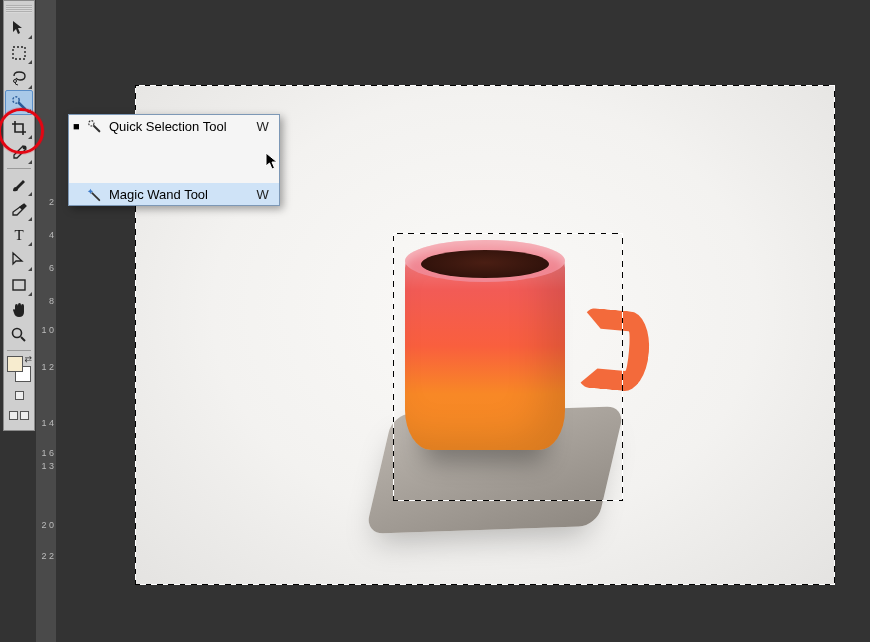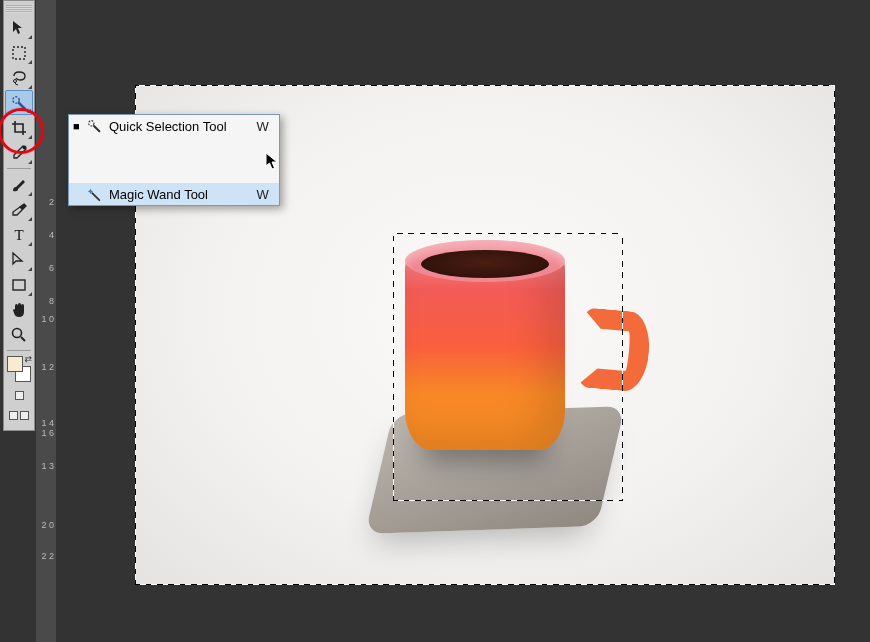--- a/index.html
+++ b/index.html
@@ -265,24 +265,24 @@
   svg { display:block; }
 </style>
 </head>
 <body>
 
 <div class="ruler-v">
   <div class="tick" style="top:202px">2</div>
   <div class="tick" style="top:235px">4</div>
   <div class="tick" style="top:268px">6</div>
   <div class="tick" style="top:301px">8</div>
-  <div class="tick" style="top:319px">1 0</div>
+  <div class="tick" style="top:330px">1 0</div>
   <div class="tick" style="top:367px">1 2</div>
   <div class="tick" style="top:423px">1 4</div>
-  <div class="tick" style="top:433px">1 6</div>
+  <div class="tick" style="top:453px">1 6</div>
   <div class="tick" style="top:466px">1 3</div>
   <div class="tick" style="top:525px">2 0</div>
   <div class="tick" style="top:556px">2 2</div>
 </div>
 
 <div class="canvas-wrap">
   <div class="ants-outer"></div>
   <div class="coaster"></div>
   <div class="cup-wrap">
     <div class="handle"></div>

